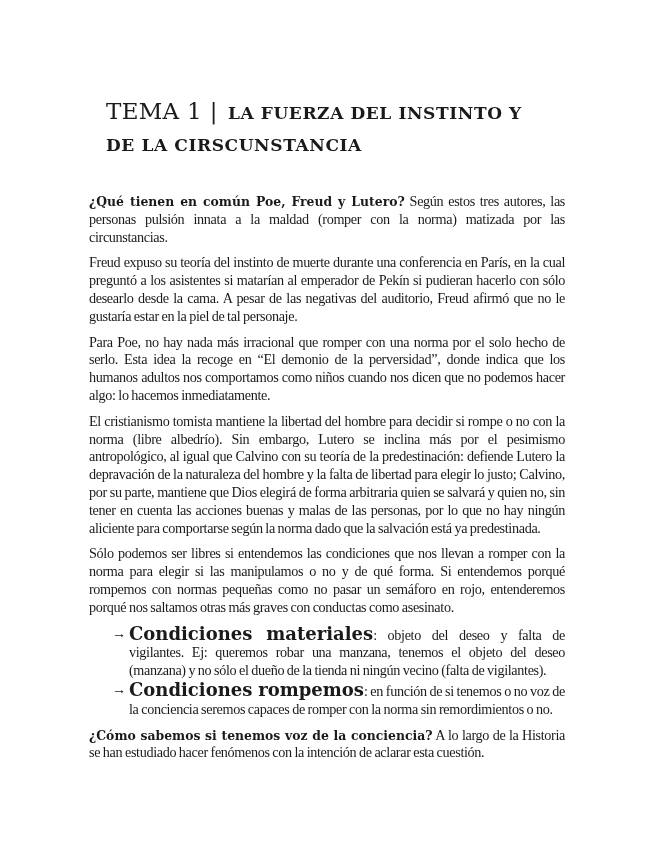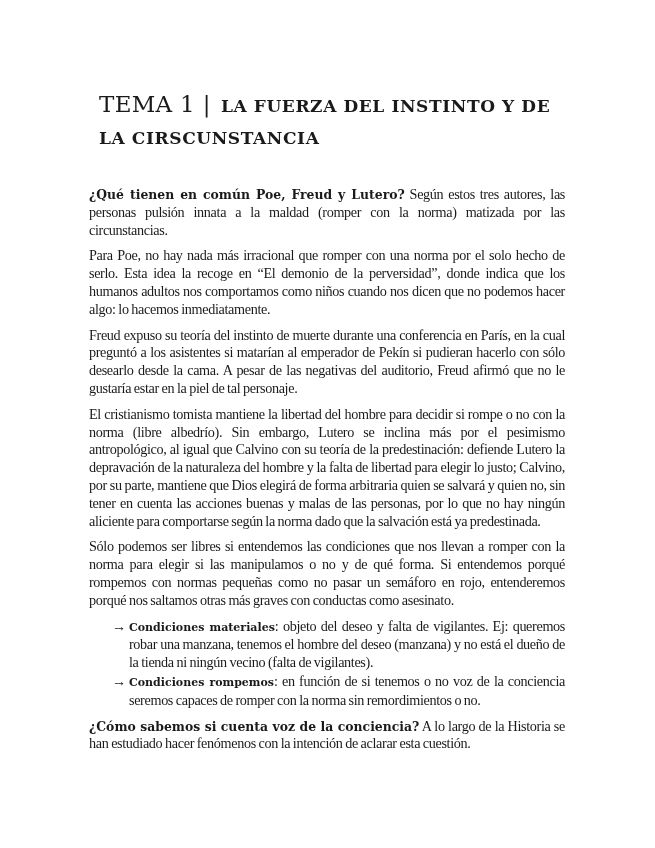--- a/index.html
+++ b/index.html
@@ -3,55 +3,55 @@
 <meta charset="utf-8">
 <style>
   html, body { margin: 0; padding: 0; background: #ffffff; }
   body { width: 655px; height: 848px; position: relative; overflow: hidden; }
   .page {
     position: absolute; left: 89px; top: 78px; width: 476px;
     font-family: "DejaVu Serif", "Liberation Serif", serif;
     color: #1a1a1a;
   }
   .title {
-    margin: 10px; font-weight: normal; line-height: 27px;
+    margin: 17px; font-weight: normal; line-height: 27px;
     font-family: "DejaVu Serif", serif;
   }
   .title .num { font-size: 23px; letter-spacing: 0.3px; }
   .title .rest { font-size: 17px; font-weight: bold; letter-spacing: 0.6px; }
   .content { margin-top: 34px; }
   p {
     margin: 0 0 8px 0; font-size: 12.4px; line-height: 17.8px;
     text-align: justify; letter-spacing: -0.35px; word-spacing: -0.5px;
     font-family: "Liberation Serif", serif;
     font-size: 14.2px;
   }
   p b { font-family: "DejaVu Serif", serif; font-size: 12.4px; letter-spacing: 0; }
   ul.arrows { list-style: none; margin: 2px 0 8px 0; padding: 0 0 0 23px; }
   ul.arrows li {
     position: relative; padding-left: 17px; font-size: 14.2px; line-height: 17.8px;
     text-align: justify; font-family: "Liberation Serif", serif;
     letter-spacing: -0.35px; word-spacing: -0.5px; margin-bottom: 1px;
   }
-  ul.arrows li b { font-family: "DejaVu Serif", serif; font-size: 11px; letter-spacing: 0; }
+  ul.arrows li b { font-family: "DejaVu Serif", serif; font-size: 18px; letter-spacing: 0; }
   ul.arrows li .arrow { position: absolute; left: 0; top: 0; }
 </style>
 </head>
 <body>
 
 <div class="page">
   <h1 class="title"><span class="num">TEMA 1 |</span> <span class="rest">LA FUERZA DEL INSTINTO Y DE LA CIRSCUNSTANCIA</span></h1>
 
   <div class="content">
     <p><b>¿Qué tienen en común Poe, Freud y Lutero?</b><span> Según estos tres autores, las personas pulsión innata a la maldad (romper con la norma) matizada por las circunstancias.</span></p>
+    <p>Freud expuso su teoría del instinto de muerte durante una conferencia en París, en la cual preguntó a los asistentes si matarían al emperador de Pekín si pudieran hacerlo con sólo desearlo desde la cama. A pesar de las negativas del auditorio, Freud afirmó que no le gustaría estar en la piel de tal personaje.</p>
     <p>Para Poe, no hay nada más irracional que romper con una norma por el solo hecho de serlo. Esta idea la recoge en “El demonio de la perversidad”, donde indica que los humanos adultos nos comportamos como niños cuando nos dicen que no podemos hacer algo: lo hacemos inmediatamente.</p>
-    <p>Freud expuso su teoría del instinto de muerte durante una conferencia en París, en la cual preguntó a los asistentes si matarían al emperador de Pekín si pudieran hacerlo con sólo desearlo desde la cama. A pesar de las negativas del auditorio, Freud afirmó que no le gustaría estar en la piel de tal personaje.</p>
     <p>El cristianismo tomista mantiene la libertad del hombre para decidir si rompe o no con la norma (libre albedrío). Sin embargo, Lutero se inclina más por el pesimismo antropológico, al igual que Calvino con su teoría de la predestinación: defiende Lutero la depravación de la naturaleza del hombre y la falta de libertad para elegir lo justo; Calvino, por su parte, mantiene que Dios elegirá de forma arbitraria quien se salvará y quien no, sin tener en cuenta las acciones buenas y malas de las personas, por lo que no hay ningún aliciente para comportarse según la norma dado que la salvación está ya predestinada.</p>
     <p>Sólo podemos ser libres si entendemos las condiciones que nos llevan a romper con la norma para elegir si las manipulamos o no y de qué forma. Si entendemos porqué rompemos con normas pequeñas como no pasar un semáforo en rojo, entenderemos porqué nos saltamos otras más graves con conductas como asesinato.</p>
 
     <ul class="arrows">
-      <li><span class="arrow">→</span><b>Condiciones materiales</b><span>: objeto del deseo y falta de vigilantes. Ej: queremos robar una manzana, tenemos el hombre del deseo (manzana) y no está el dueño de la tienda ni ningún vecino (falta de vigilantes).</span></li>
+      <li><span class="arrow">→</span><b>Condiciones materiales</b><span>: objeto del deseo y falta de vigilantes. Ej: queremos robar una manzana, tenemos el objeto del deseo (manzana) y no sólo el dueño de la tienda ni ningún vecino (falta de vigilantes).</span></li>
       <li><span class="arrow">→</span><b>Condiciones rompemos</b><span>: en función de si tenemos o no voz de la conciencia seremos capaces de romper con la norma sin remordimientos o no.</span></li>
     </ul>
 
-    <p><b>¿Cómo sabemos si cuenta voz de la conciencia?</b><span> A lo largo de la Historia se han estudiado hacer fenómenos con la intención de aclarar esta cuestión.</span></p>
+    <p><b>¿Cómo sabemos si tenemos voz de la conciencia?</b><span> A lo largo de la Historia se han estudiado hacer fenómenos con la intención de aclarar esta cuestión.</span></p>
   </div>
 </div>
 
 </body></html>

